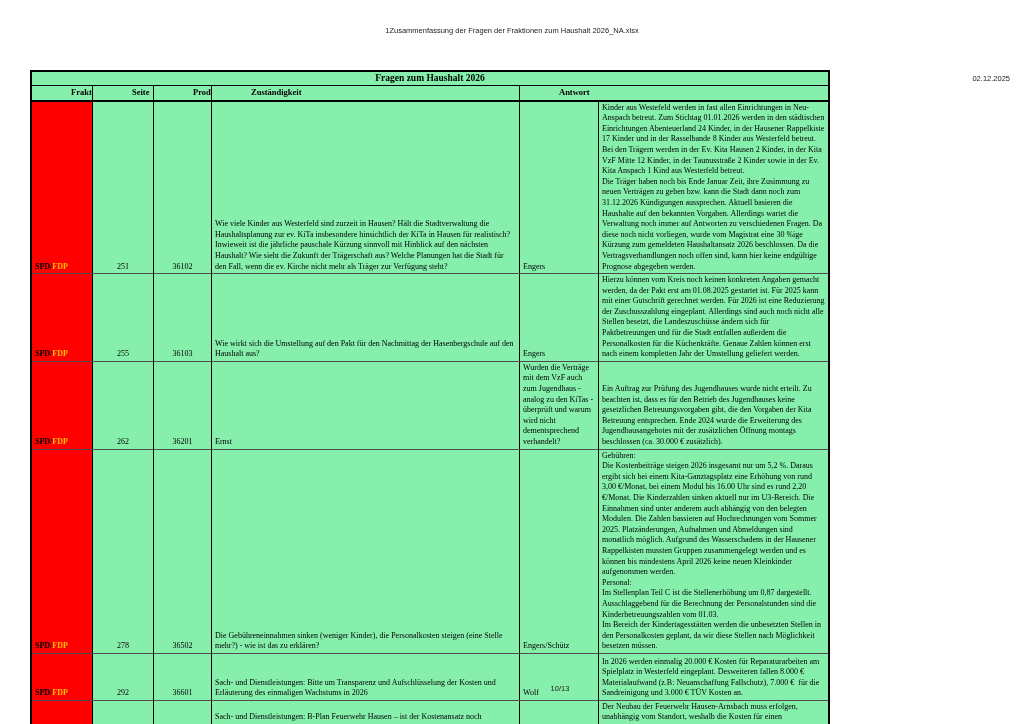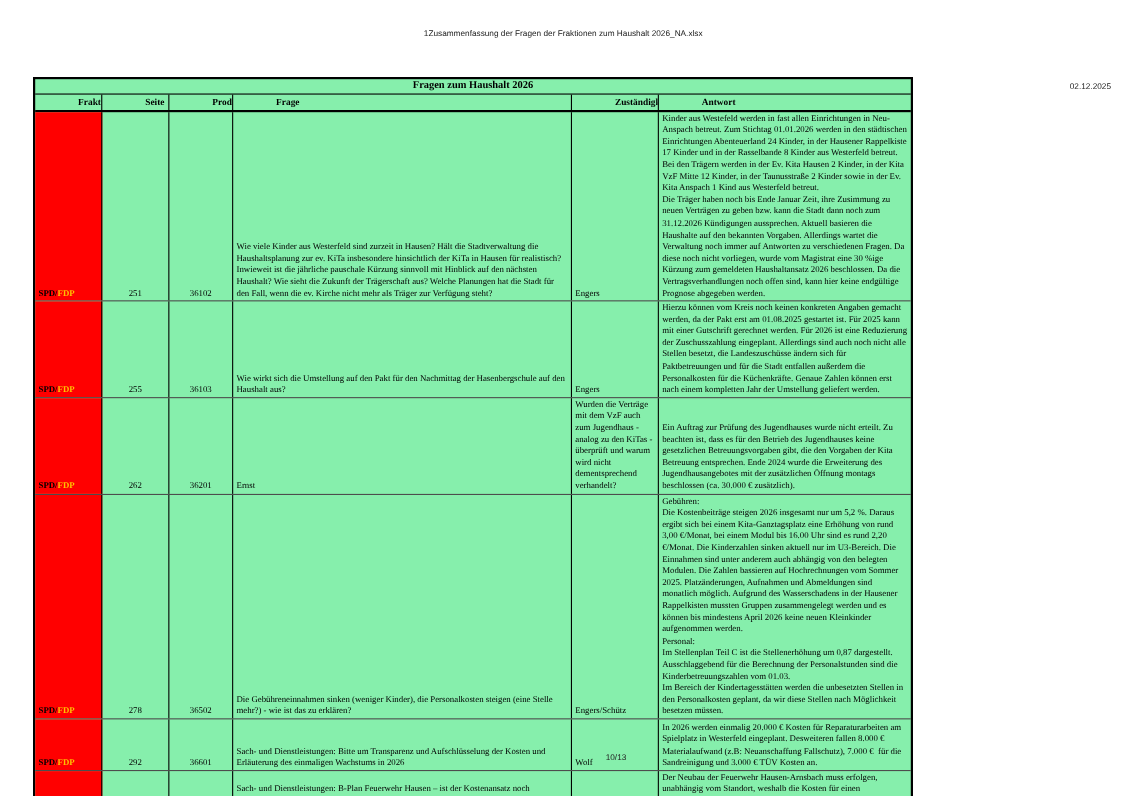--- a/index.html
+++ b/index.html
@@ -64,21 +64,20 @@
 <div class="doc-header">1Zusammenfassung der Fragen der Fraktionen zum Haushalt 2026_NA.xlsx</div>
 <div class="doc-date">02.12.2025</div>
 
 <div class="tbl">
   <div class="title-row">Fragen zum Haushalt 2026</div>
 
   <div class="hdr-row">
     <div class="cell">Fraktion</div>
     <div class="cell">Seite</div>
     <div class="cell">Produkt</div>
-    <div class="cell">Frage</div>
     <div class="cell">Zuständigkeit</div>
     <div class="cell">Antwort</div>
   </div>
 
   <div class="tr r1">
     <div class="cell fraktion">
         <span class="fraktion-line"><span class="spd">SPD/</span><span class="fdp">FDP</span></span>
       </div>
     <div class="cell num">251</div>
     <div class="cell num">36102</div>

